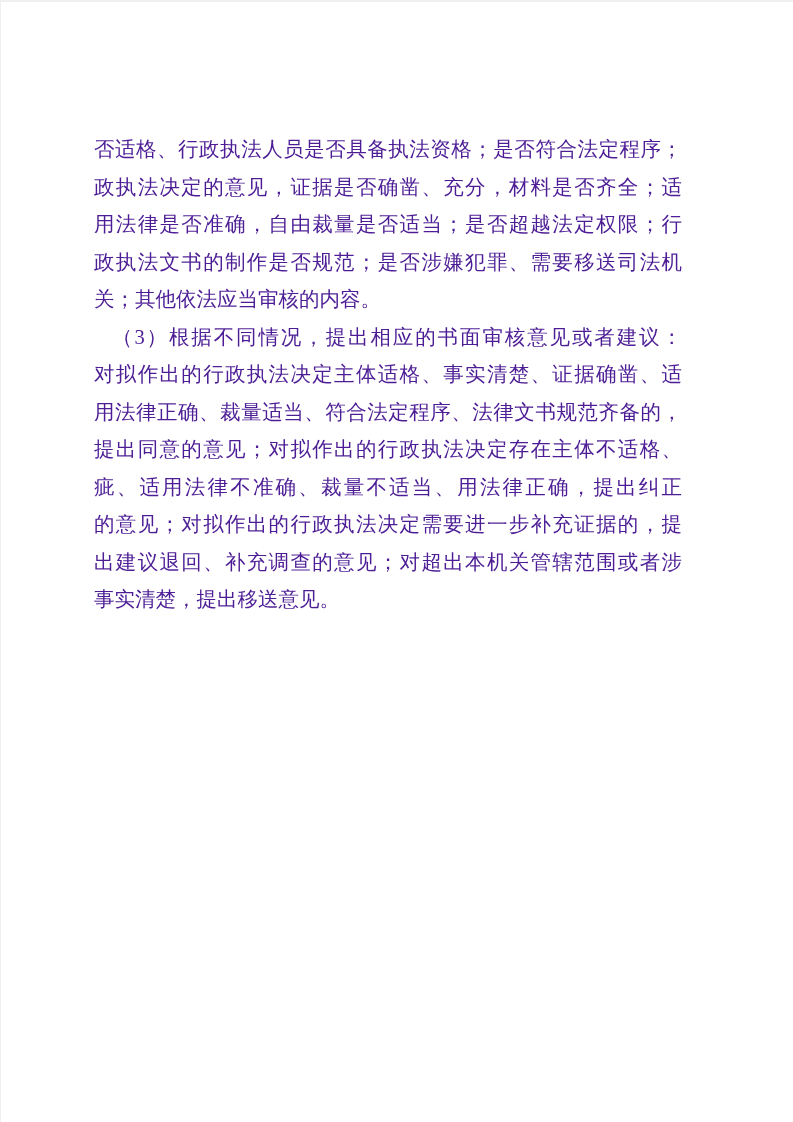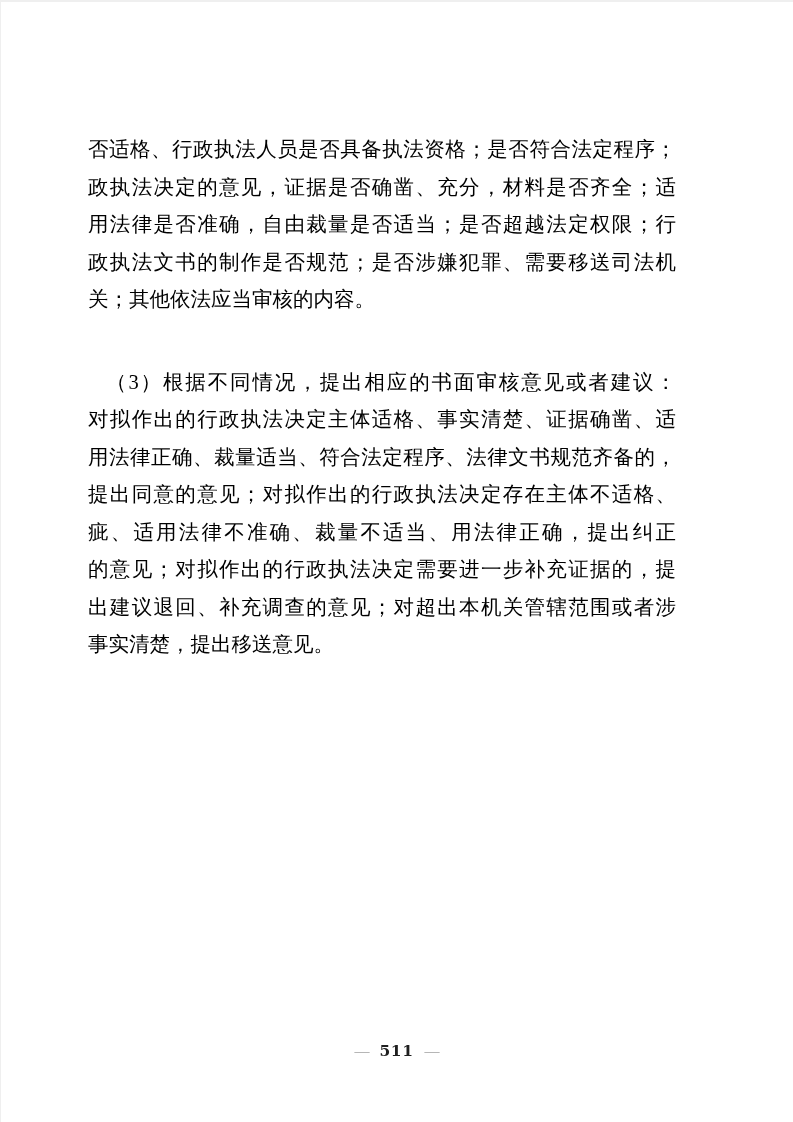--- a/index.html
+++ b/index.html
@@ -12,42 +12,41 @@
     width: 793px;
     height: 1122px;
     background: #ffffff;
     overflow: hidden;
     font-family: "Liberation Serif", "DejaVu Serif", serif;
     
     box-shadow: inset 1px 2px 0 #efefef;
   }
   .text-block {
     position: absolute;
-    left: 88px;
+    left: 94px;
     top: 131px;
     width: 588px;
-    color: #000000;
+    color: #4c1d95;
   }
   .para { margin: 0; padding: 0; }
   .line {
     font-size: 20.5px;
     height: 37.5px;
     line-height: 37.5px;
     text-align: justify;
     text-align-last: justify;
     text-justify: inter-character;
     overflow: hidden;
   }
   .line.end {
     text-align: center;
     text-align-last: left;
   }
   .line.indent {
     text-indent: 18px;
-    margin-top: 45px;
   }
   .footer {
     position: absolute;
     left: 0;
     right: 0;
     top: 1040px;
     height: 22px;
     line-height: 22px;
     text-align: center;
     font-size: 15px;
@@ -86,17 +85,14 @@
       <div class="line">用法律正确、裁量适当、符合法定程序、法律文书规范齐备的，</div>
       <div class="line">提出同意的意见；对拟作出的行政执法决定存在主体不适格、</div>
       <div class="line">疵、适用法律不准确、裁量不适当、用法律正确，提出纠正</div>
       <div class="line">的意见；对拟作出的行政执法决定需要进一步补充证据的，提</div>
       <div class="line">出建议退回、补充调查的意见；对超出本机关管辖范围或者涉</div>
       <div class="line end">事实清楚，提出移送意见。</div>
     </div>
 
   </div>
 
-  <div class="footer">
-    <span class="dash">—</span><span class="num">511</span><span class="dash">—</span>
-  </div>
 
 </div>
 
 </body></html>

